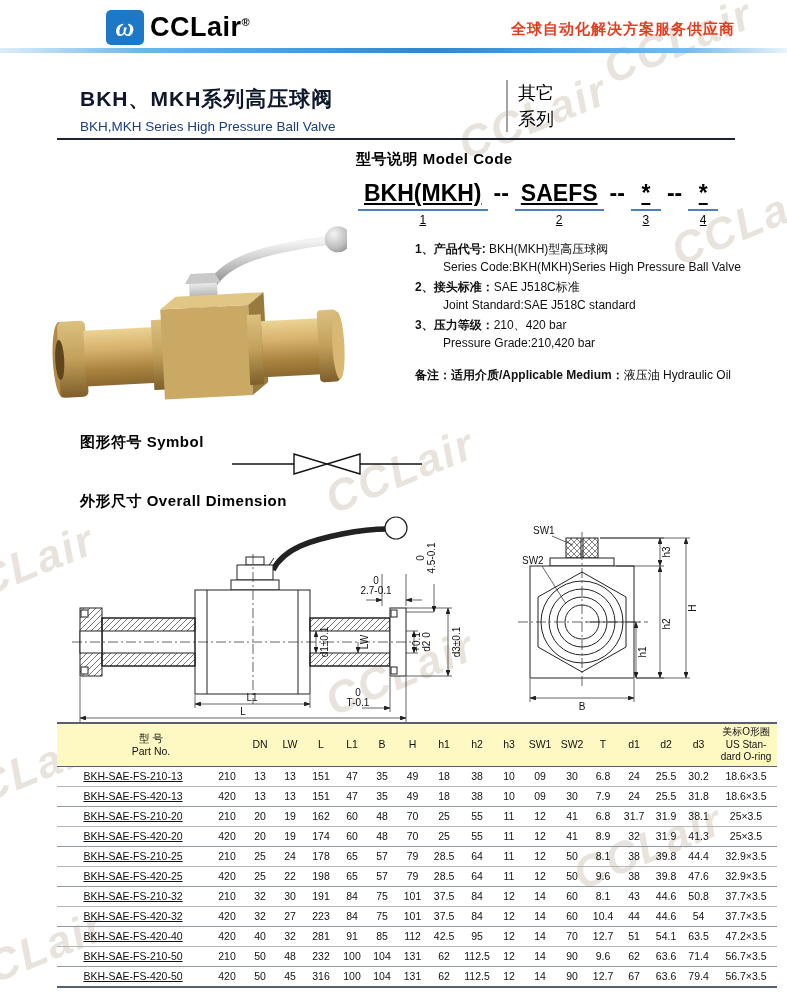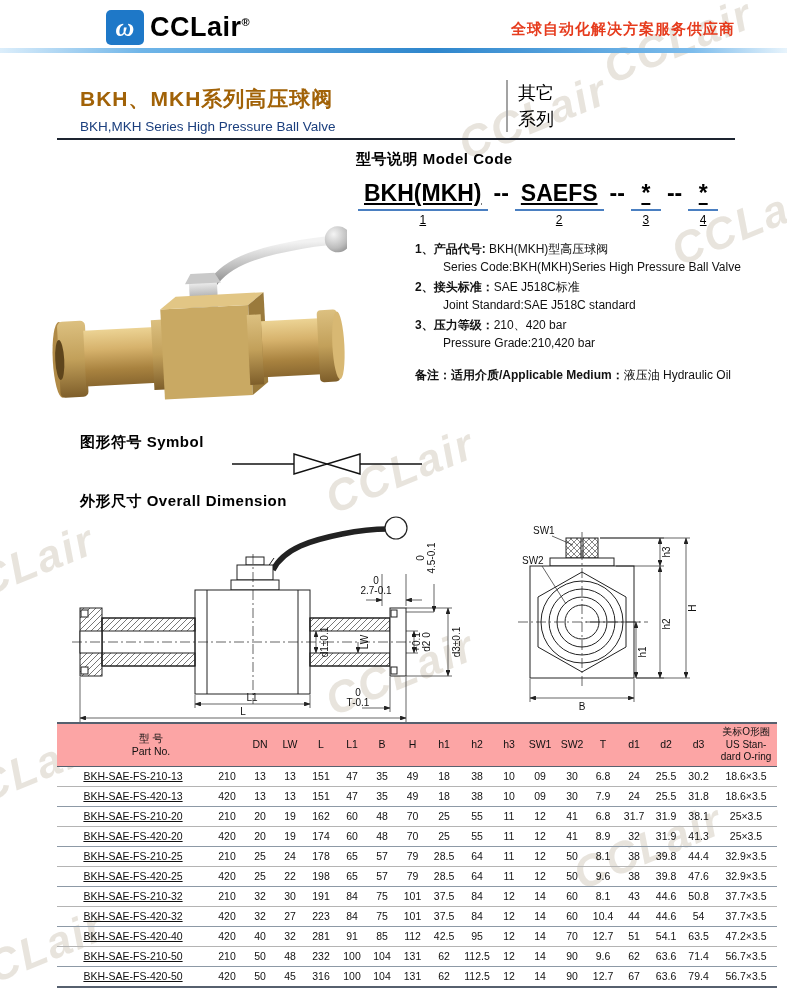--- a/index.html
+++ b/index.html
@@ -17,21 +17,21 @@
             display:flex;align-items:center;justify-content:center;
             font:italic bold 26px "Liberation Serif",serif;}
   .logo-text{font:bold 27px "Liberation Sans",sans-serif;color:#000;margin-left:6px;letter-spacing:.5px;}
   .logo-reg{font-size:11px;vertical-align:super;font-weight:bold;}
   .slogan{position:absolute;right:52px;top:12px;font:bold 15px "Liberation Sans",sans-serif;color:#e63c1e;letter-spacing:1px;}
   .hdr-line{position:absolute;top:48px;left:0;width:787px;height:5px;
             background:linear-gradient(90deg,#dceefb 0%,#6fb5e8 18%,#2e86cc 55%,#7cbcec 88%,#e8f4fc 100%);}
 
   
   .title-blk{position:absolute;left:80px;top:85px;}
-  .title-zh{font:bold 21px "Liberation Sans",sans-serif;color:#a16207;letter-spacing:1px;}
+  .title-zh{font:bold 21px "Liberation Sans",sans-serif;color:#0f172a;letter-spacing:1px;}
   .title-en{font:13.5px "Liberation Sans",sans-serif;color:#1b3f7e;margin-top:6px;}
   .side-series{position:absolute;left:506px;top:80px;border-left:2px solid #a3a3a3;padding-left:10px;
                font:18px "Liberation Serif",serif;color:#000;line-height:1.45;}
   .title-rule{position:absolute;left:57px;top:138px;width:678px;height:0;border-top:2.5px solid #1d2430;}
 
   
   .sec-heading{font:bold 15px "Liberation Sans",sans-serif;color:#000;letter-spacing:.5px;}
   .mc-heading{position:absolute;left:356px;top:150px;}
   .model-code{position:absolute;left:358px;top:180px;font:bold 23px "Liberation Sans",sans-serif;color:#000;
               display:flex;align-items:flex-start;}
@@ -57,21 +57,21 @@
   .dim-heading{position:absolute;left:80px;top:492px;}
   .draw-front{position:absolute;left:60px;top:512px;}
   .draw-side{position:absolute;left:478px;top:512px;}
   .draw text{font:10px "Liberation Sans",sans-serif;fill:#111;}
 
   
   .tbl-wrap{position:absolute;left:57px;top:722px;width:700px;}
   table.dim{border-collapse:collapse;width:700px;table-layout:fixed;
             border-top:2px solid #56606e;border-bottom:2px solid #56606e;
             font:10.5px "Liberation Sans",sans-serif;}
-  table.dim thead tr{background:#fca5a5;margin-left:44px;}
+  table.dim thead tr{background:#fef9c3;margin-left:44px;}
   table.dim th{font-weight:normal;padding:2px 0;border-bottom:1.5px solid #56606e;line-height:1.25;}
   table.dim td{text-align:center;height:19px;border-bottom:1px solid #b4b4b4;padding:0;}
   table.dim tbody tr:nth-child(even) td{border-bottom:1px solid #8d99a6;}
   table.dim tbody tr:last-child td{border-bottom:none;}
   td.part-col{text-align:left;padding-left:8px;text-decoration:underline;}
   .th-part{line-height:1.3;}
   .th-oring{font-size:10px;line-height:1.15;}
 </style>
 </head>
 <body>

